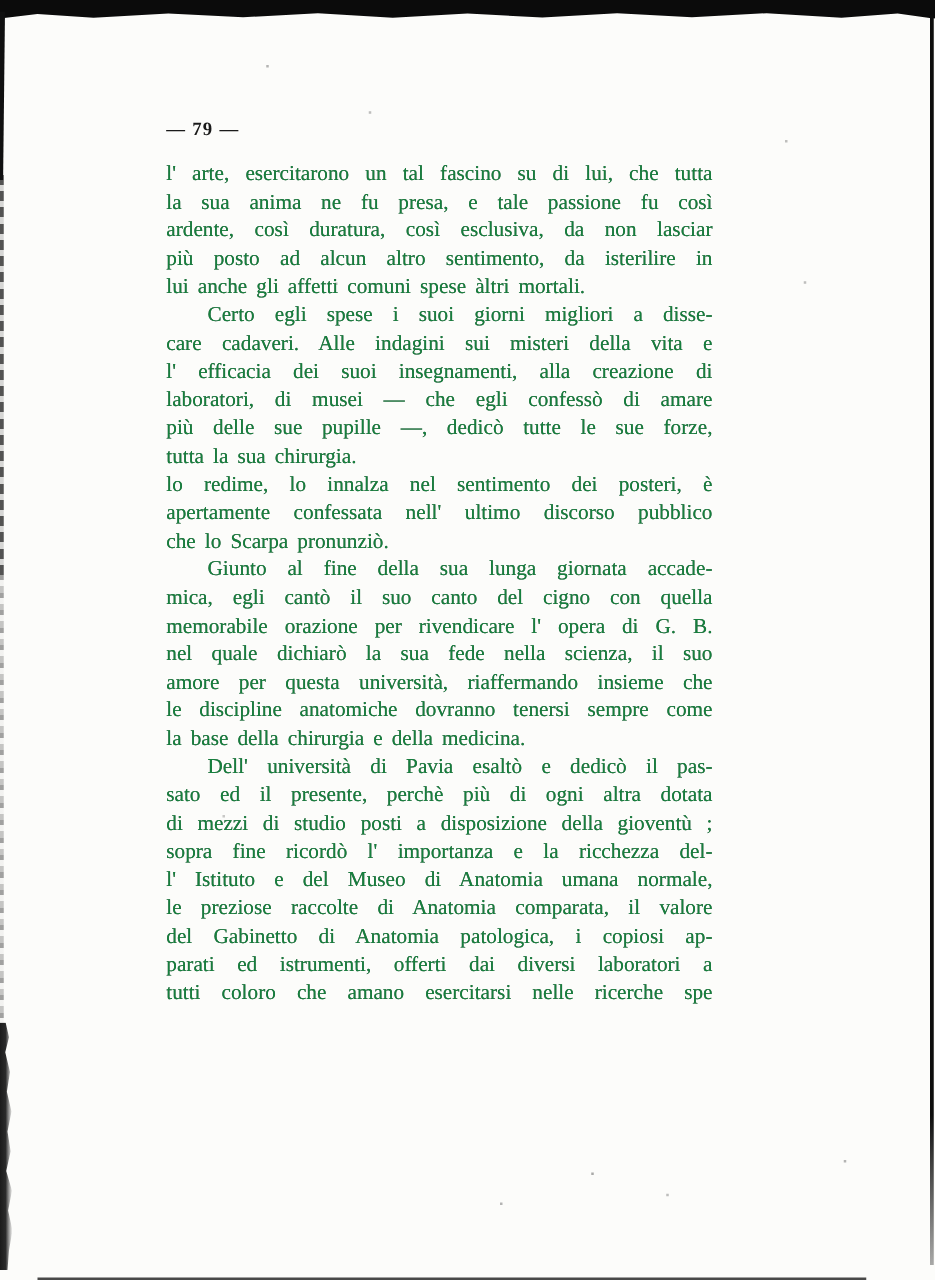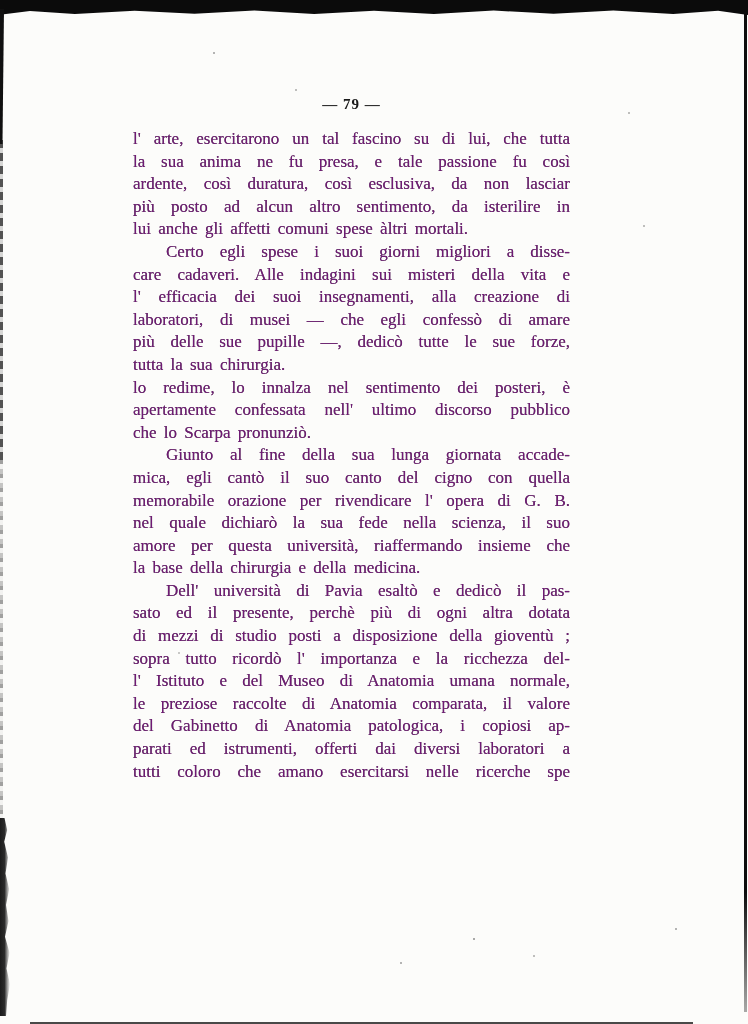--- a/index.html
+++ b/index.html
@@ -68,29 +68,28 @@
       430px 173px rgba(45,45,45,0.3),
       -35px 600px rgba(45,45,45,0.25),
       260px 886px rgba(45,45,45,0.4),
       187px 910px rgba(45,45,45,0.35),
       320px 903px rgba(45,45,45,0.3),
       462px 876px rgba(45,45,45,0.35);
   }
   
   .page-number {
     position: absolute; top: 96px; left: 133px; width: 437px;
-    text-align: center;
     font-size: 15px; font-weight: 700;
     letter-spacing: 1px;
     color: #1a1a1a;
   }
   .text-block {
     position: absolute; top: 128px; left: 133px; width: 437px;
     font-size: 17px;
-    color: #701a75;
+    color: #15803d;
     text-shadow: 0 0 0.4px rgba(25,25,25,0.7);
   }
   .line {
     height: 22.6px;
     line-height: 22.6px;
     text-align: justify;
     text-align-last: justify;
     word-spacing: 1px;
     white-space: nowrap;
   }
@@ -129,24 +128,25 @@
       <div class="line">più delle sue pupille —, dedicò tutte le sue forze,</div>
       <div class="line para-end">tutta la sua chirurgia.</div>
       <div class="line">lo redime, lo innalza nel sentimento dei posteri, è</div>
       <div class="line">apertamente confessata nell' ultimo discorso pubblico</div>
       <div class="line para-end">che lo Scarpa pronunziò.</div>
       <div class="line indent">Giunto al fine della sua lunga giornata accade-</div>
       <div class="line">mica, egli cantò il suo canto del cigno con quella</div>
       <div class="line">memorabile orazione per rivendicare l' opera di G. B.</div>
       <div class="line">nel quale dichiarò la sua fede nella scienza, il suo</div>
       <div class="line">amore per questa università, riaffermando insieme che</div>
+      <div class="line">le discipline anatomiche dovranno tenersi sempre come</div>
       <div class="line para-end">la base della chirurgia e della medicina.</div>
       <div class="line indent">Dell' università di Pavia esaltò e dedicò il pas-</div>
       <div class="line">sato ed il presente, perchè più di ogni altra dotata</div>
       <div class="line">di mezzi di studio posti a disposizione della gioventù ;</div>
-      <div class="line">sopra tutto ricordò l' importanza e la ricchezza del-</div>
+      <div class="line">sopra fine ricordò l' importanza e la ricchezza del-</div>
       <div class="line">l' Istituto e del Museo di Anatomia umana normale,</div>
       <div class="line">le preziose raccolte di Anatomia comparata, il valore</div>
       <div class="line">del Gabinetto di Anatomia patologica, i copiosi ap-</div>
       <div class="line">parati ed istrumenti, offerti dai diversi laboratori a</div>
       <div class="line">tutti coloro che amano esercitarsi nelle ricerche spe</div>
     </div>
 </div>
 
 </body></html>

